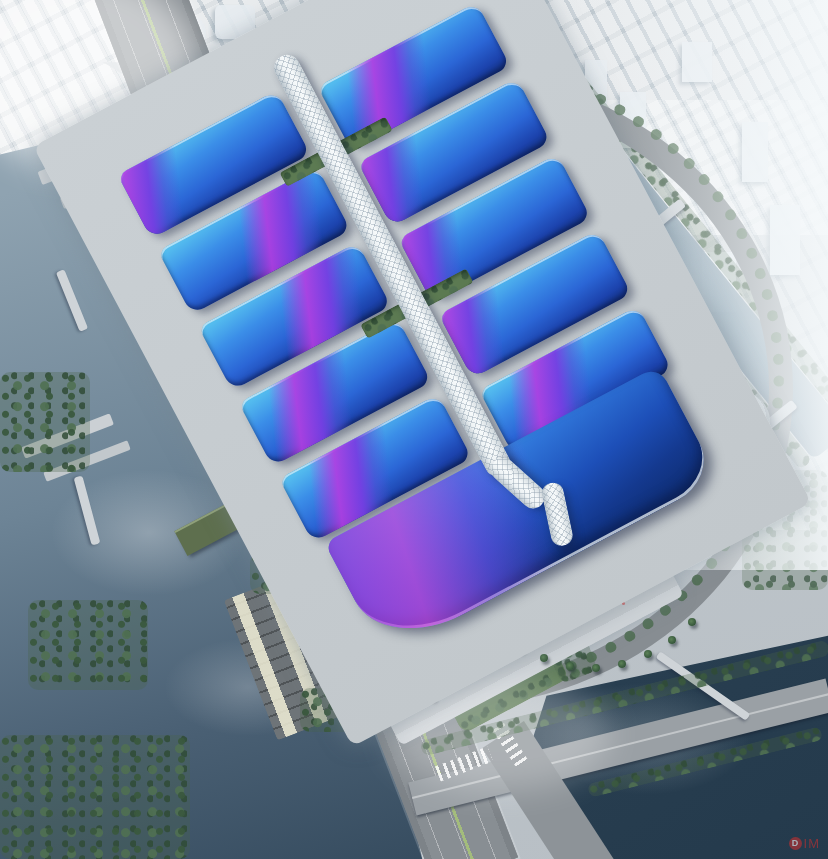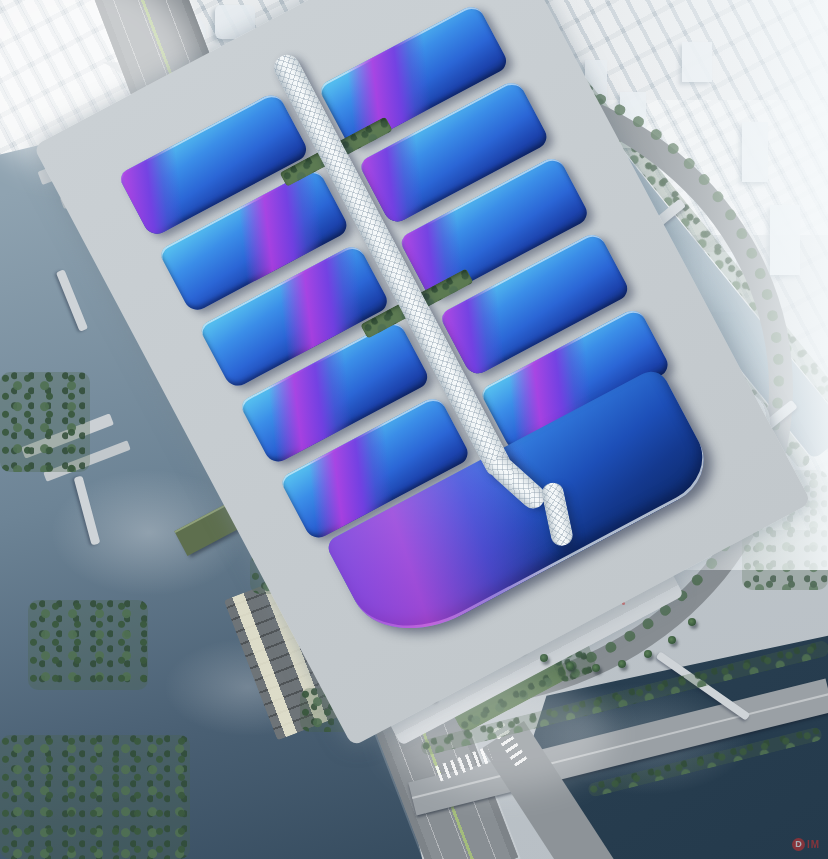--- a/index.html
+++ b/index.html
@@ -122,21 +122,21 @@
     background:repeating-radial-gradient(circle at 45% 45%,#e2e7ea 0 4px,#b4bbc0 4px 8px);
     box-shadow:3px 5px 8px rgba(25,35,55,.45);}
   .tower{border-radius:50%;background:radial-gradient(circle at 38% 35%,#eef2f5,#c3ccd2 75%);
     box-shadow:3px 4px 6px rgba(90,110,130,.5);}
   .emb{transform:rotate(-21deg);background:#cbd0d4;border-radius:2px;}
 
   
   .watermark{right:8px;bottom:8px;display:flex;align-items:center;gap:2px;opacity:.6;z-index:20;}
   .wm-badge{width:13px;height:13px;border-radius:50%;background:#c53030;color:#fff;font-size:9px;
     font-weight:bold;display:flex;align-items:center;justify-content:center;line-height:1;}
-  .wm-text{color:#c53030;font-size:10px;font-weight:bold;letter-spacing:1px;}
+  .wm-text{color:#c53030;font-size:13px;font-weight:normal;letter-spacing:1px;}
 </style>
 </head>
 <body>
 
 <div class="scene">
 
   <div class="abs city" style="left:0;top:0;width:828px;height:235px;"></div>
   <div class="abs city" style="left:0;top:0;width:150px;height:420px;opacity:.55;"></div>
   <div class="abs city" style="right:0;top:100px;width:240px;height:430px;opacity:.6;"></div>
   <div class="abs bldg dome" style="left:150px;top:12px;width:56px;height:40px;"></div>

